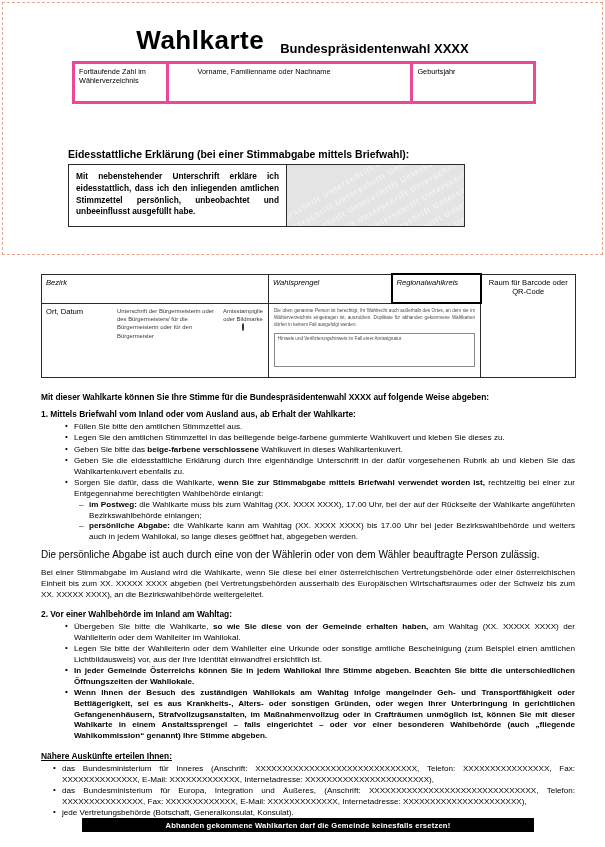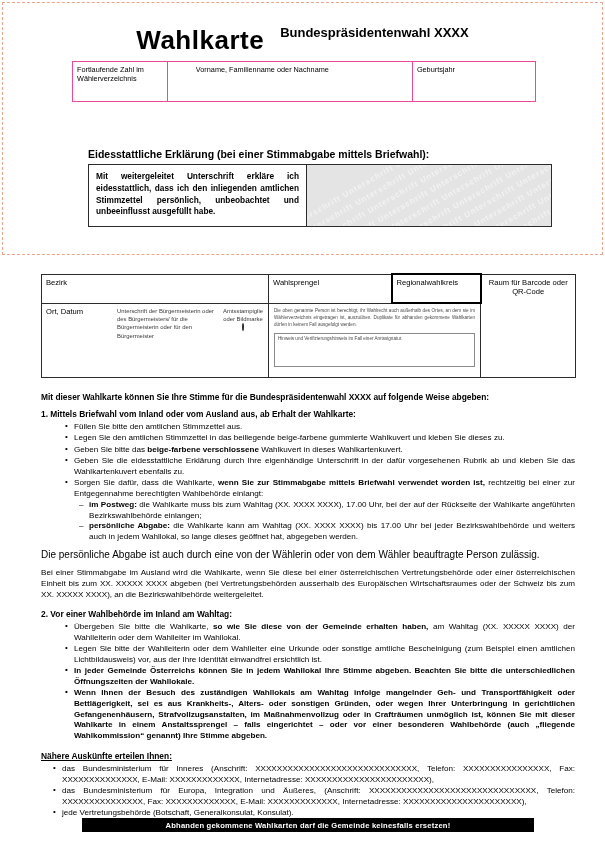--- a/index.html
+++ b/index.html
@@ -14,44 +14,44 @@
 
   
   #cutcard {
     position:absolute; left:2px; top:2px; width:601px; height:253px;
     border:1px dashed #e8a58c;
     background:#fff;
   }
 
   .title-row {
     position:absolute; left:0; top:22px; width:100%;
-    display:flex; align-items:flex-start; justify-content:center; gap:16px;
+    display:flex; align-items:flex-end; justify-content:center; gap:16px;
   }
   #wahlkarte-title { font-size:26px; font-weight:bold; letter-spacing:.5px; }
   #election-name { font-size:13px; font-weight:bold; }
 
   
   #id-table {
     position:absolute; left:69px; top:58px; width:464px;
     border-collapse:collapse; table-layout:fixed;
   }
   #id-table td {
-    border:1px solid #ec4899;
+    border:3px solid #ec4899;
     vertical-align:top;
     padding:3px 4px 0 4px;
     font-size:7.3px;
     line-height:1.28;
   }
   .r1 { height:40px; }
   .r2 { height:40px; }
 
   .chk { width:15px; height:13px; border:1px solid #2b2b2b; margin:2px auto 0 auto; }
 
   
-  #decl-wrap { position:absolute; left:85px; top:145px; width:464px; }
+  #decl-wrap { position:absolute; left:65px; top:145px; width:397px; }
   #decl-heading { font-size:10.5px; font-weight:bold; margin-bottom:4px; }
   #decl-box { display:flex; border:1px solid #2b2b2b; height:63px; }
   #decl-text {
     width:218px; padding:6px 7px; font-size:8.3px; font-weight:bold;
     line-height:1.42; text-align:justify; border-right:1px solid #2b2b2b;
   }
   #sig-area {
     flex:1; position:relative; overflow:hidden;
     background:#e4e4e4;
   }
@@ -62,21 +62,21 @@
     line-height:13px; letter-spacing:1px; white-space:pre-wrap;
     word-break:break-all;
   }
 
   
   #auth-table {
     position:absolute; left:41px; top:273px; width:534px;
     border-collapse:collapse; table-layout:fixed;
   }
   #auth-table td { border:1px solid #2b2b2b; vertical-align:top; padding:3px 4px; }
-  .hdr-cell { font-size:7.6px; height:29px; }
+  .hdr-cell { font-size:7.6px; height:29px;font-style:italic; }
   .hdr-center { text-align:center; font-size:7.6px; line-height:1.3; }
   .rwk-box {
     border:2px solid #000 !important; font-size:7.6px; padding:3px 4px !important;
   }
   .body-cell { height:74px; }
 
   .sub-ort { font-size:7.6px; }
   .sub-sig { font-size:5.9px; color:#3a3a3a; line-height:1.42; }
   .sub-stamp { font-size:5.9px; color:#3a3a3a; line-height:1.42; text-align:center; }
   #stamp-circle { width:44px; height:44px; border:1px solid #2b2b2b; border-radius:50%; margin:4px auto 0 auto; }
@@ -137,21 +137,21 @@
       <td style="width:84px;">Fortlaufende Zahl im Wählerverzeichnis</td>
       <td style="width:217px;padding-left:28px;">Vorname, Familienname oder Nachname</td>
       <td style="width:109px;">Geburtsjahr</td>
     </tr>
   </tbody>
     </table>
 
   <div id="decl-wrap">
     <div id="decl-heading">Eidesstattliche Erklärung (bei einer Stimmabgabe mittels Briefwahl):</div>
     <div id="decl-box">
-      <div id="decl-text">Mit weitergeleitet Unterschrift erkläre ich eidesstattlich, dass ich den inliegenden amtlichen Stimmzettel persönlich, unbeobachtet und unbeeinflusst ausgefüllt habe.</div>
+      <div id="decl-text">Mit nebenstehender Unterschrift erkläre ich eidesstattlich, dass ich den inliegenden amtlichen Stimmzettel persönlich, unbeobachtet und unbeeinflusst ausgefüllt habe.</div>
       <div id="sig-area">
         <div class="wm" id="wm-slot">Unterschrift Unterschrift Unterschrift Unterschrift Unterschrift Unterschrift Unterschrift Unterschrift Unterschrift Unterschrift Unterschrift Unterschrift Unterschrift Unterschrift Unterschrift Unterschrift Unterschrift Unterschrift Unterschrift Unterschrift Unterschrift Unterschrift Unterschrift Unterschrift Unterschrift Unterschrift Unterschrift Unterschrift Unterschrift Unterschrift Unterschrift Unterschrift Unterschrift Unterschrift Unterschrift Unterschrift Unterschrift Unterschrift Unterschrift Unterschrift Unterschrift Unterschrift Unterschrift Unterschrift Unterschrift Unterschrift Unterschrift Unterschrift Unterschrift Unterschrift Unterschrift Unterschrift Unterschrift Unterschrift Unterschrift Unterschrift Unterschrift Unterschrift Unterschrift Unterschrift Unterschrift Unterschrift Unterschrift Unterschrift Unterschrift Unterschrift Unterschrift Unterschrift Unterschrift Unterschrift Unterschrift Unterschrift Unterschrift Unterschrift Unterschrift Unterschrift Unterschrift Unterschrift Unterschrift Unterschrift Unterschrift Unterschrift Unterschrift Unterschrift Unterschrift Unterschrift Unterschrift Unterschrift Unterschrift Unterschrift Unterschrift Unterschrift Unterschrift Unterschrift Unterschrift Unterschrift Unterschrift Unterschrift Unterschrift Unterschrift Unterschrift Unterschrift Unterschrift Unterschrift Unterschrift Unterschrift Unterschrift Unterschrift Unterschrift Unterschrift Unterschrift Unterschrift Unterschrift Unterschrift Unterschrift Unterschrift Unterschrift Unterschrift Unterschrift Unterschrift Unterschrift Unterschrift Unterschrift Unterschrift Unterschrift Unterschrift Unterschrift Unterschrift Unterschrift Unterschrift Unterschrift Unterschrift Unterschrift Unterschrift Unterschrift Unterschrift Unterschrift Unterschrift Unterschrift Unterschrift Unterschrift Unterschrift Unterschrift Unterschrift Unterschrift Unterschrift Unterschrift Unterschrift Unterschrift Unterschrift Unterschrift Unterschrift Unterschrift Unterschrift Unterschrift Unterschrift Unterschrift Unterschrift Unterschrift Unterschrift Unterschrift Unterschrift Unterschrift Unterschrift Unterschrift Unterschrift Unterschrift Unterschrift Unterschrift Unterschrift Unterschrift Unterschrift Unterschrift Unterschrift Unterschrift Unterschrift Unterschrift Unterschrift Unterschrift Unterschrift Unterschrift Unterschrift Unterschrift Unterschrift Unterschrift Unterschrift Unterschrift Unterschrift Unterschrift Unterschrift Unterschrift Unterschrift Unterschrift Unterschrift Unterschrift Unterschrift Unterschrift Unterschrift Unterschrift Unterschrift Unterschrift Unterschrift Unterschrift Unterschrift Unterschrift Unterschrift Unterschrift Unterschrift Unterschrift Unterschrift Unterschrift Unterschrift Unterschrift Unterschrift Unterschrift Unterschrift Unterschrift Unterschrift Unterschrift Unterschrift </div>
       </div>
     </div>
   </div>
 </div>
 
 <table id="auth-table">
   <tbody>
       <tr>

